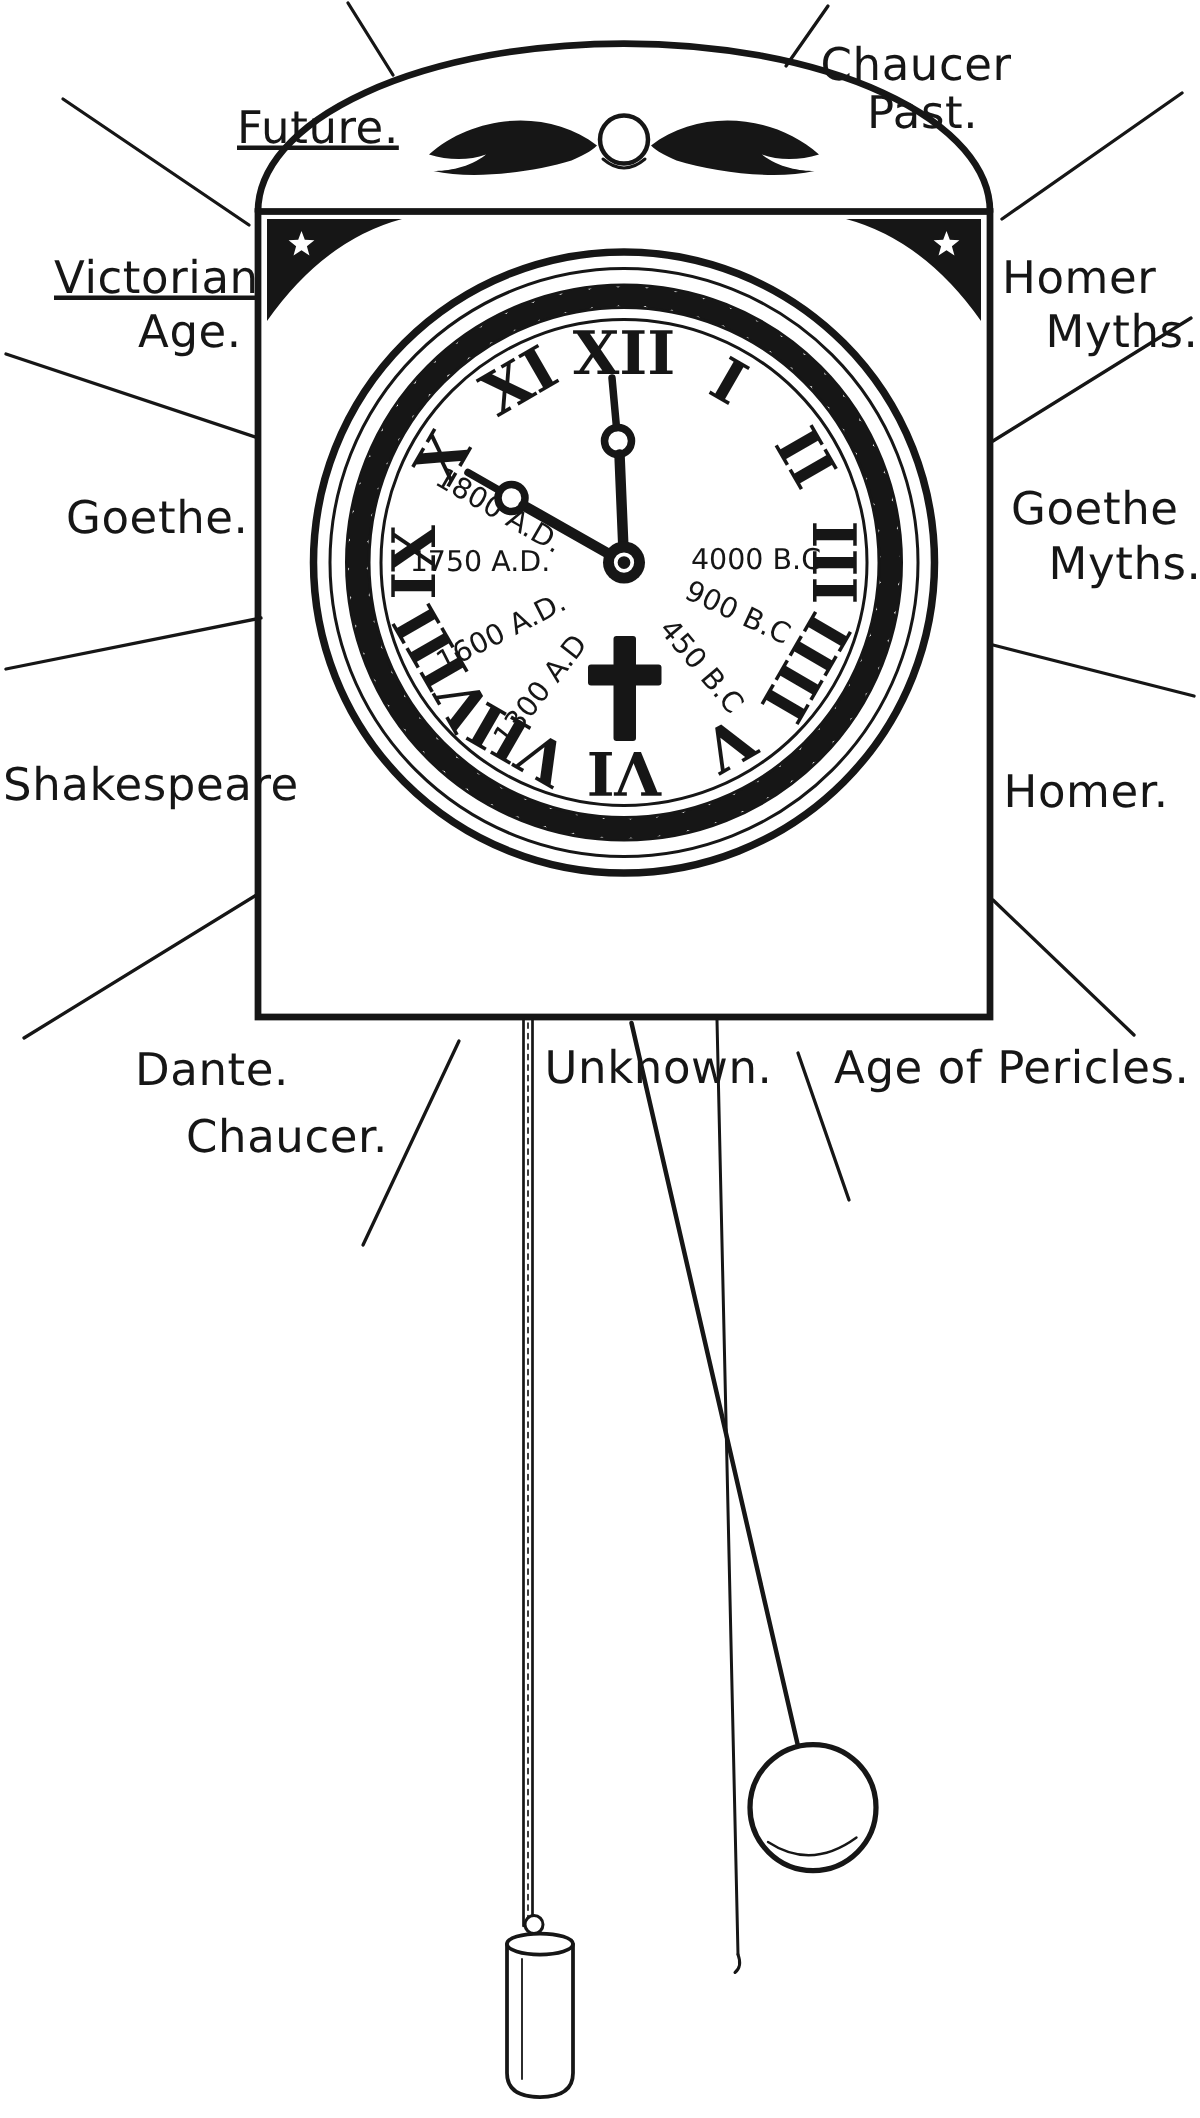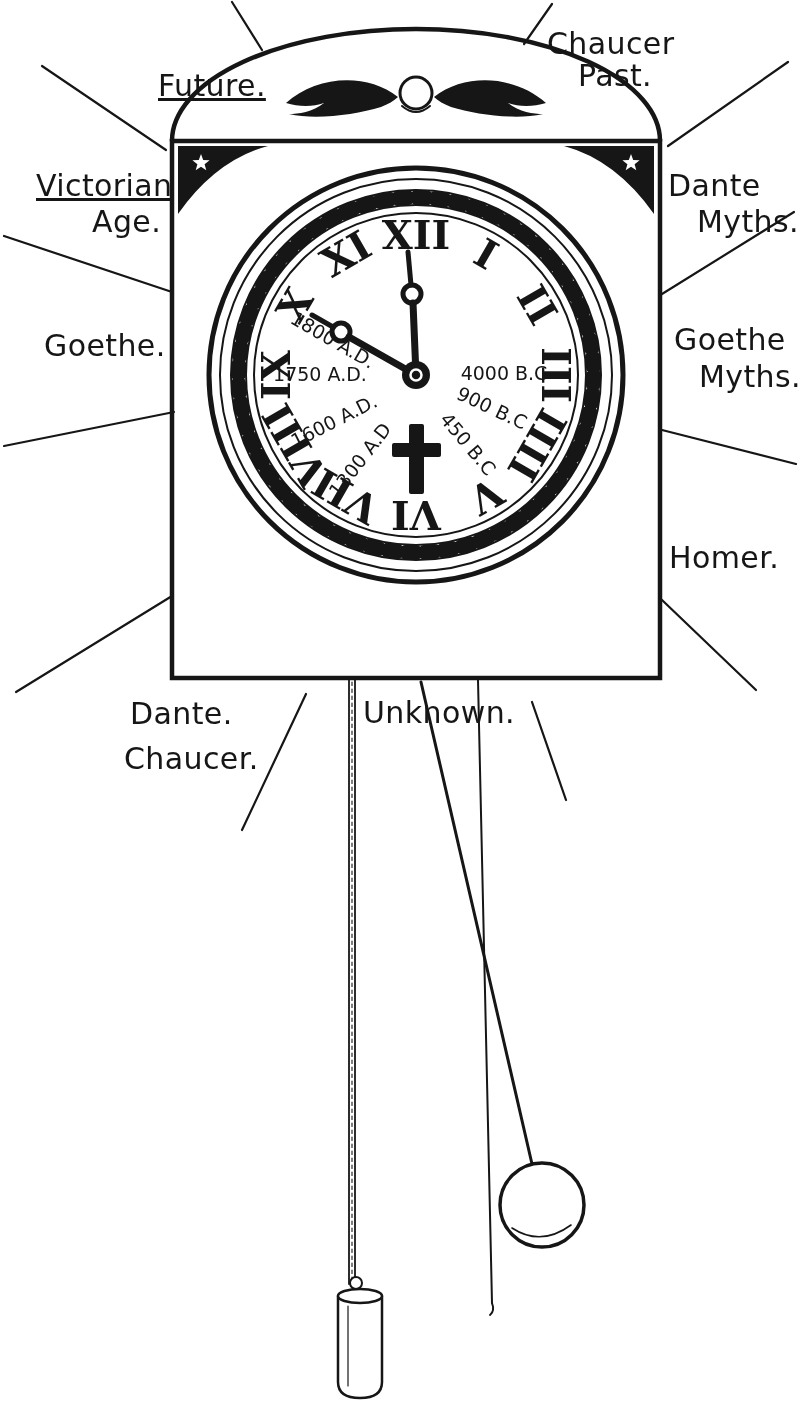--- a/index.html
+++ b/index.html
@@ -128,23 +128,25 @@
       <circle class="ink fill-paper" stroke-width="3.5" cx="542" cy="1205" r="42"></circle>
       <path class="ink" stroke-width="1.6" d="M 512 1228 Q 541 1247 571 1225"></path>
     </g>
   </svg>
 
   <div class="lbl" style="left:158px;top:70px;text-decoration:underline;">Future.</div>
   <div class="lbl" style="left:547px;top:28px;">Chaucer</div>
   <div class="lbl" style="left:578px;top:60px;">Past.</div>
   <div class="lbl" style="left:36px;top:170px;text-decoration:underline;">Victorian</div>
   <div class="lbl" style="left:92px;top:206px;">Age.</div>
-  <div class="lbl" style="left:668px;top:170px;">Dante</div>
+  <div class="lbl" style="left:668px;top:170px;">Homer</div>
   <div class="lbl" style="left:697px;top:206px;">Myths.</div>
   <div class="lbl" style="left:44px;top:330px;">Goethe.</div>
   <div class="lbl" style="left:674px;top:324px;">Goethe</div>
   <div class="lbl" style="left:699px;top:361px;">Myths.</div>
-  <div class="lbl" style="left:669px;top:513px;margin-top:29px;">Homer.</div>
-  <div class="lbl" style="left:90px;top:698px;margin-left:40px;">Dante.</div>
+  <div class="lbl" style="left:2px;top:508px;">Shakespeare</div>
+  <div class="lbl" style="left:669px;top:513px;">Homer.</div>
+  <div class="lbl" style="left:90px;top:698px;">Dante.</div>
   <div class="lbl" style="left:124px;top:743px;">Chaucer.</div>
   <div class="lbl" style="left:363px;top:697px;">Unknown.</div>
+  <div class="lbl" style="left:556px;top:697px;">Age of Pericles.</div>
 
 </div>
 
 </body></html>

